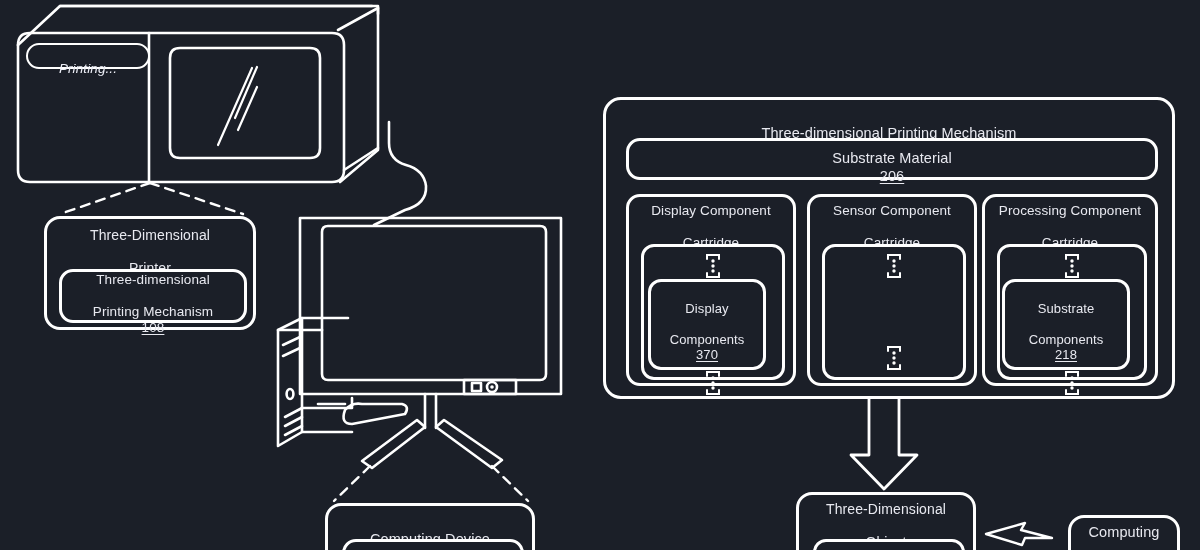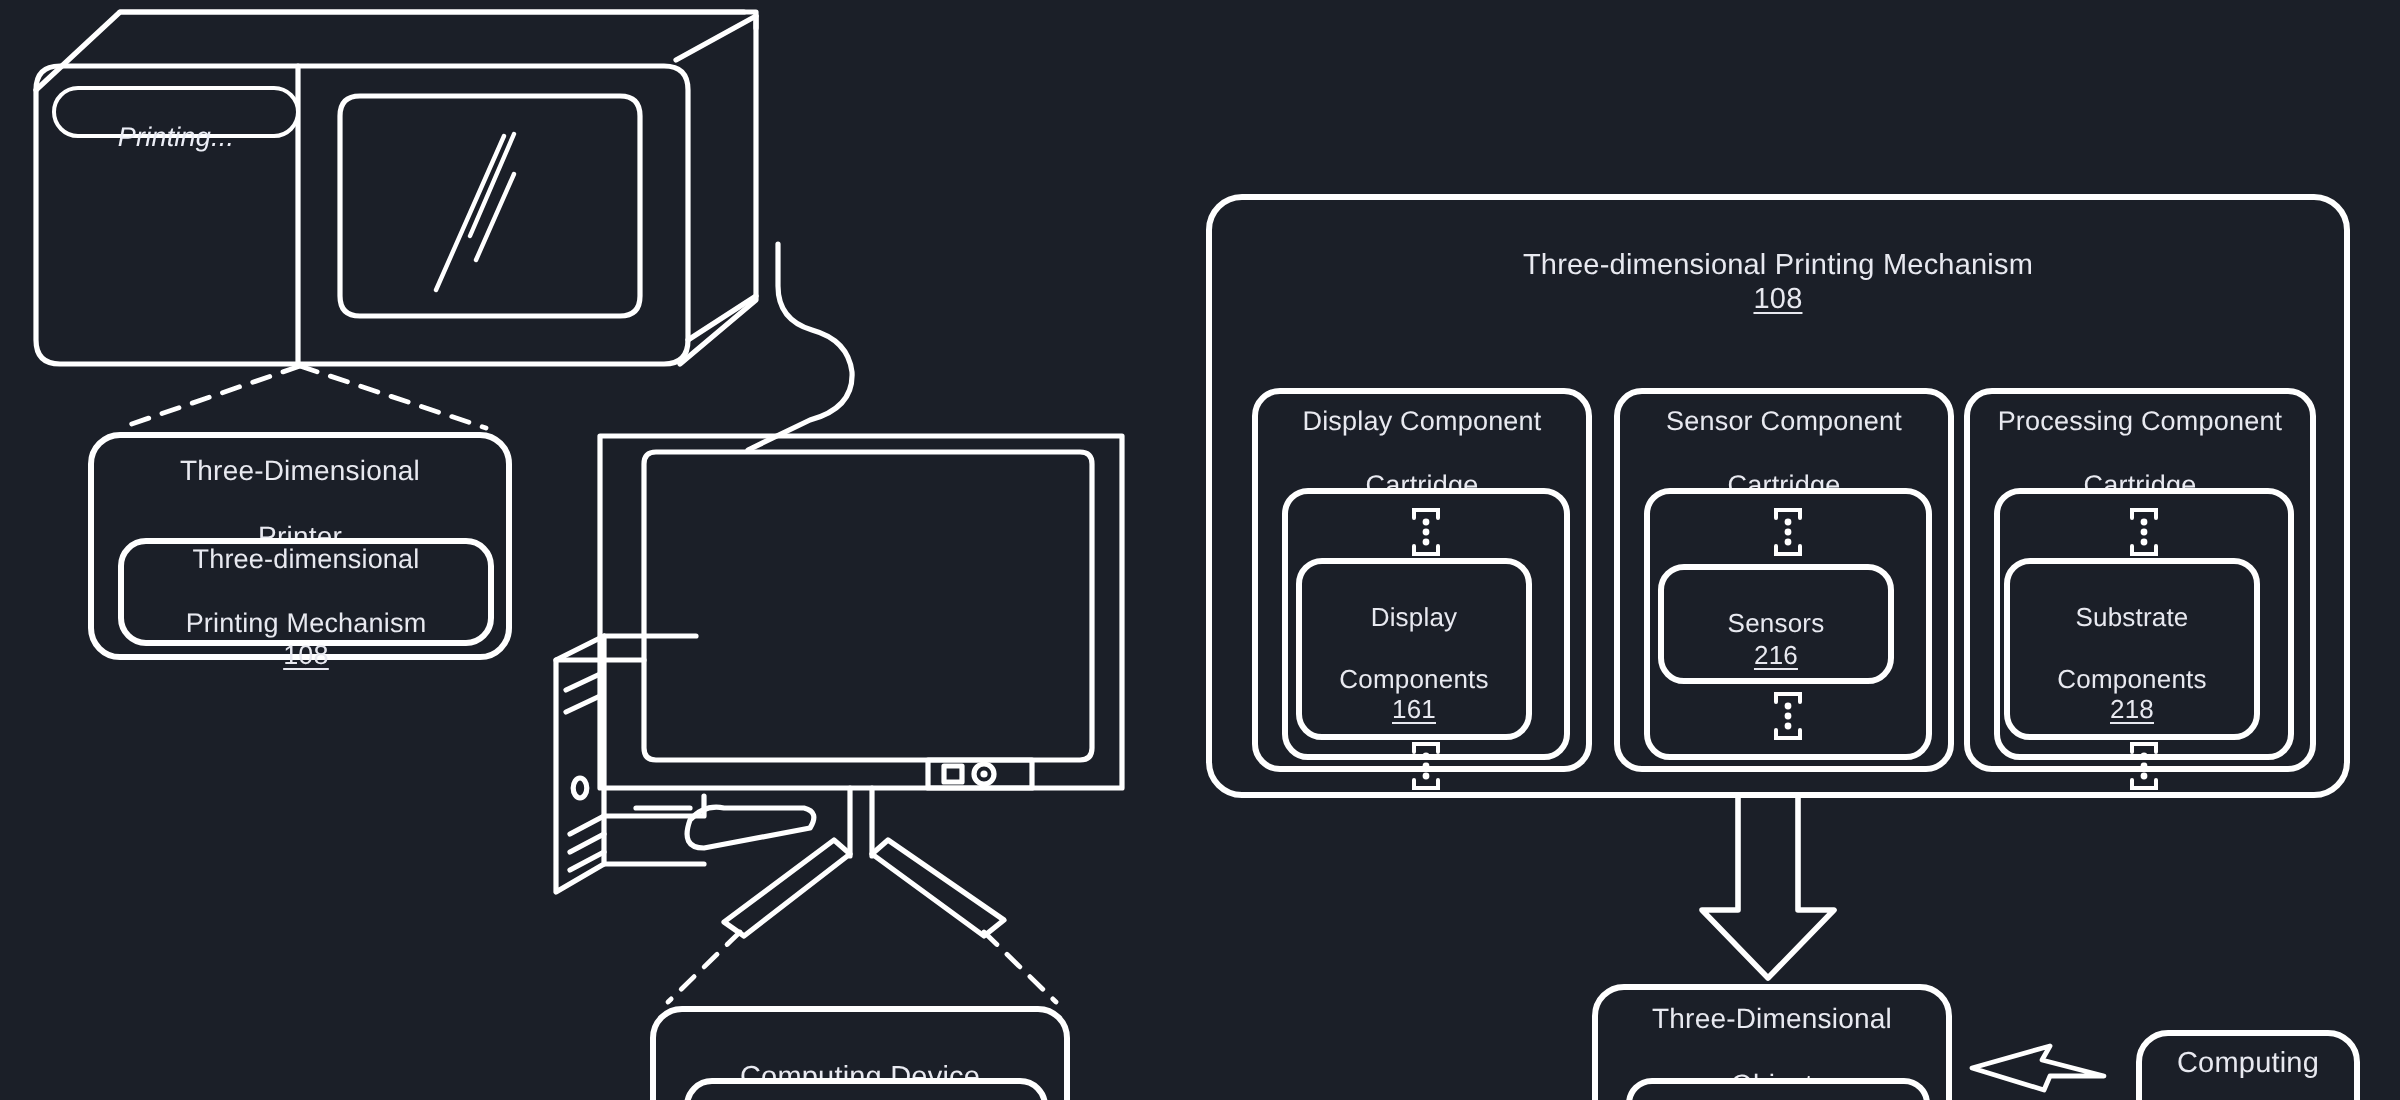--- a/index.html
+++ b/index.html
@@ -285,20 +285,26 @@
       
     </div>
   </div>
 
   <div class="box" id="mech-panel">
     <span class="lbl title">
       <span>Three-dimensional Printing Mechanism</span>
       <span class="u">108</span>
     </span>
 
+    <div id="substrate-box">
+      <span class="lbl">
+        <span>Substrate Material</span>
+        <span class="u">206</span>
+      </span>
+    </div>
 
     <div class="cartridge" style="left:20px;">
       <span class="lbl">Display Component</span>
       <span class="lbl">
         <span>Cartridge</span>
         <span class="u">208</span>
       </span>
       <div class="cart-inner">
         <span>
           <svg class="clip-icon" viewBox="0 0 22 26" fill="none" stroke="#ffffff" stroke-width="2" stroke-linecap="round">
@@ -306,21 +312,21 @@
             <path d="M5,20 L5,24 L17,24 L17,20"></path>
             <circle cx="11" cy="8" r="1.7" fill="#ffffff" stroke="none"></circle>
             <circle cx="11" cy="13" r="1.7" fill="#ffffff" stroke="none"></circle>
             <circle cx="11" cy="18" r="1.7" fill="#ffffff" stroke="none"></circle>
           </svg>
         </span>
         <div class="comp-box">
           <span class="lbl">
             <span>Display</span><br>
             <span>Components</span>
-            <span class="u">161</span>
+            <span class="u">370</span>
           </span>
         </div>
         <span>
           <svg class="clip-icon" viewBox="0 0 22 26" fill="none" stroke="#ffffff" stroke-width="2" stroke-linecap="round">
             <path d="M5,6 L5,2 L17,2 L17,6"></path>
             <path d="M5,20 L5,24 L17,24 L17,20"></path>
             <circle cx="11" cy="8" r="1.7" fill="#ffffff" stroke="none"></circle>
             <circle cx="11" cy="13" r="1.7" fill="#ffffff" stroke="none"></circle>
             <circle cx="11" cy="18" r="1.7" fill="#ffffff" stroke="none"></circle>
           </svg>
@@ -337,26 +343,20 @@
       <div class="cart-inner">
         <span>
           <svg class="clip-icon" viewBox="0 0 22 26" fill="none" stroke="#ffffff" stroke-width="2" stroke-linecap="round">
             <path d="M5,6 L5,2 L17,2 L17,6"></path>
             <path d="M5,20 L5,24 L17,24 L17,20"></path>
             <circle cx="11" cy="8" r="1.7" fill="#ffffff" stroke="none"></circle>
             <circle cx="11" cy="13" r="1.7" fill="#ffffff" stroke="none"></circle>
             <circle cx="11" cy="18" r="1.7" fill="#ffffff" stroke="none"></circle>
           </svg>
         </span>
-        <div class="comp-box">
-          <span class="lbl">
-            <span>Sensors</span>
-            <span class="u">216</span>
-          </span>
-        </div>
         <span>
           <svg class="clip-icon" viewBox="0 0 22 26" fill="none" stroke="#ffffff" stroke-width="2" stroke-linecap="round">
             <path d="M5,6 L5,2 L17,2 L17,6"></path>
             <path d="M5,20 L5,24 L17,24 L17,20"></path>
             <circle cx="11" cy="8" r="1.7" fill="#ffffff" stroke="none"></circle>
             <circle cx="11" cy="13" r="1.7" fill="#ffffff" stroke="none"></circle>
             <circle cx="11" cy="18" r="1.7" fill="#ffffff" stroke="none"></circle>
           </svg>
         </span>
       </div>

